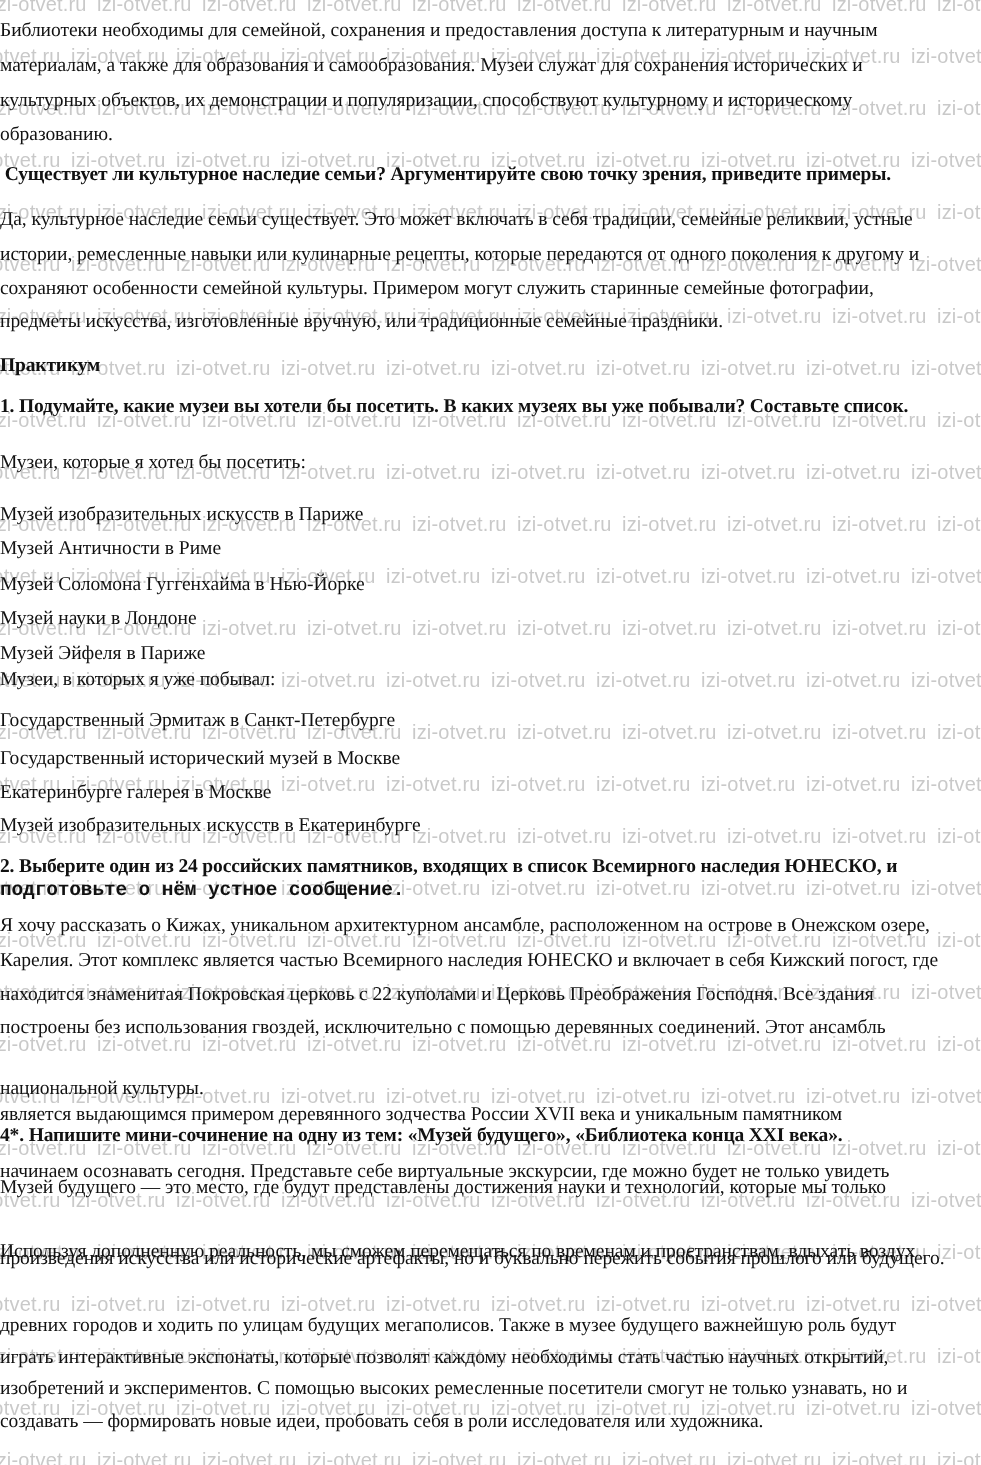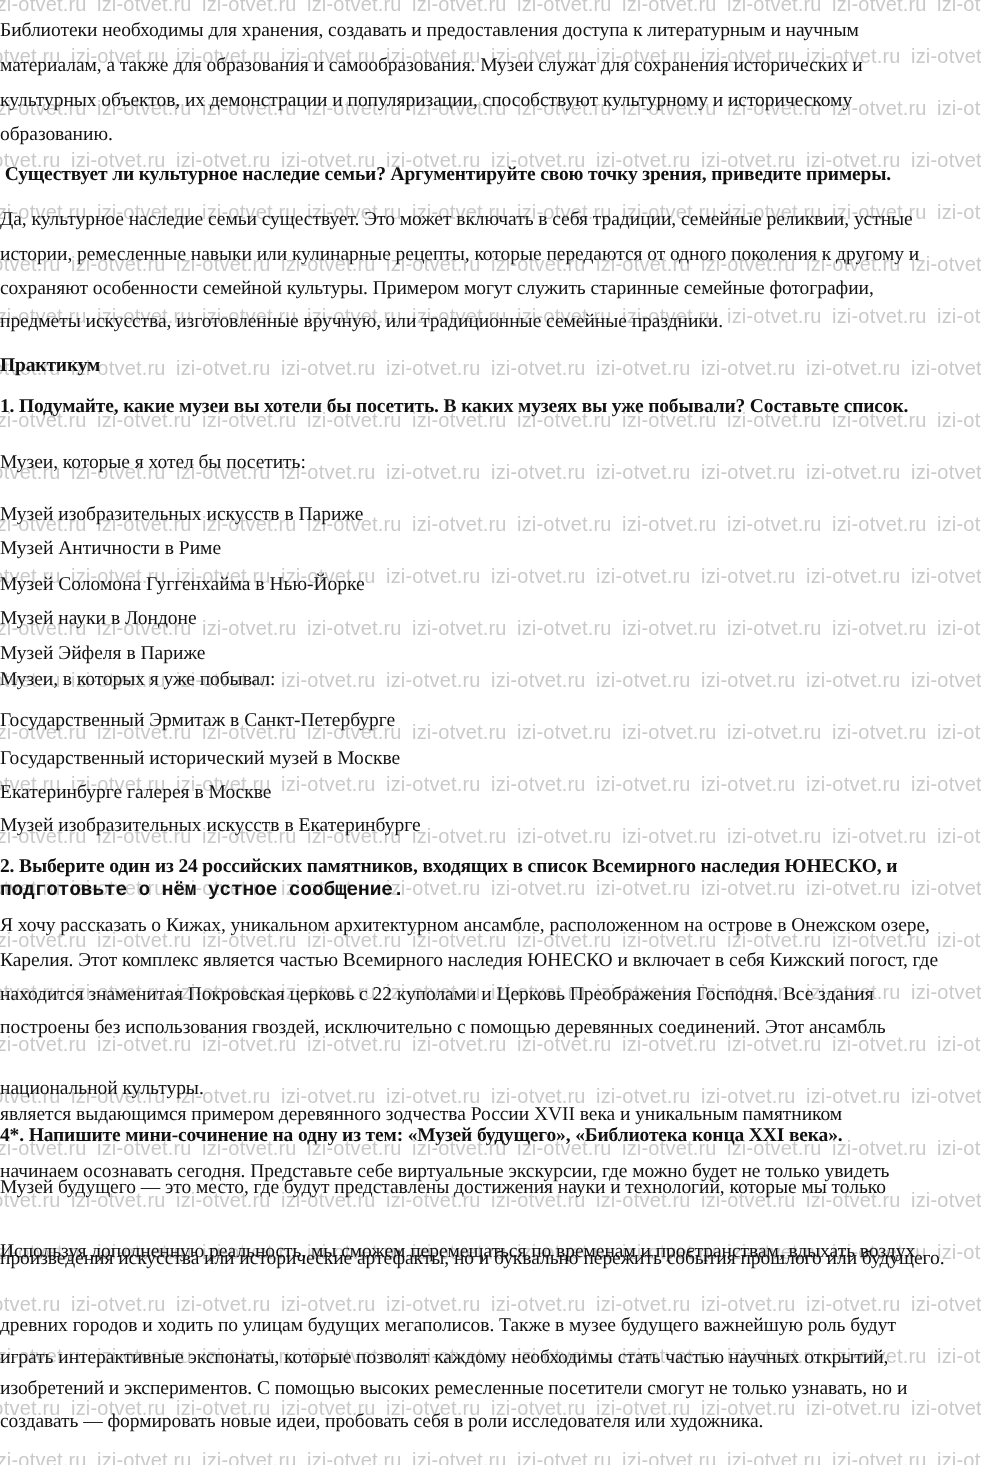--- a/index.html
+++ b/index.html
@@ -103,21 +103,21 @@
       <div class="wm-row" style="top: 1138px; color: rgb(201, 201, 201); font-size: 20px; left: -8px;"><span style="width: 105px;">izi-otvet.ru</span><span style="width: 105px;">izi-otvet.ru</span><span style="width: 105px;">izi-otvet.ru</span><span style="width: 105px;">izi-otvet.ru</span><span style="width: 105px;">izi-otvet.ru</span><span style="width: 105px;">izi-otvet.ru</span><span style="width: 105px;">izi-otvet.ru</span><span style="width: 105px;">izi-otvet.ru</span><span style="width: 105px;">izi-otvet.ru</span><span style="width: 105px;">izi-otvet.ru</span></div>
       <div class="wm-row" style="top: 1190px; color: rgb(201, 201, 201); font-size: 20px; left: -34px;"><span style="width: 105px;">izi-otvet.ru</span><span style="width: 105px;">izi-otvet.ru</span><span style="width: 105px;">izi-otvet.ru</span><span style="width: 105px;">izi-otvet.ru</span><span style="width: 105px;">izi-otvet.ru</span><span style="width: 105px;">izi-otvet.ru</span><span style="width: 105px;">izi-otvet.ru</span><span style="width: 105px;">izi-otvet.ru</span><span style="width: 105px;">izi-otvet.ru</span><span style="width: 105px;">izi-otvet.ru</span></div>
       <div class="wm-row" style="top: 1242px; color: rgb(201, 201, 201); font-size: 20px; left: -8px;"><span style="width: 105px;">izi-otvet.ru</span><span style="width: 105px;">izi-otvet.ru</span><span style="width: 105px;">izi-otvet.ru</span><span style="width: 105px;">izi-otvet.ru</span><span style="width: 105px;">izi-otvet.ru</span><span style="width: 105px;">izi-otvet.ru</span><span style="width: 105px;">izi-otvet.ru</span><span style="width: 105px;">izi-otvet.ru</span><span style="width: 105px;">izi-otvet.ru</span><span style="width: 105px;">izi-otvet.ru</span></div>
       <div class="wm-row" style="top: 1294px; color: rgb(201, 201, 201); font-size: 20px; left: -34px;"><span style="width: 105px;">izi-otvet.ru</span><span style="width: 105px;">izi-otvet.ru</span><span style="width: 105px;">izi-otvet.ru</span><span style="width: 105px;">izi-otvet.ru</span><span style="width: 105px;">izi-otvet.ru</span><span style="width: 105px;">izi-otvet.ru</span><span style="width: 105px;">izi-otvet.ru</span><span style="width: 105px;">izi-otvet.ru</span><span style="width: 105px;">izi-otvet.ru</span><span style="width: 105px;">izi-otvet.ru</span></div>
       <div class="wm-row" style="top: 1346px; color: rgb(201, 201, 201); font-size: 20px; left: -8px;"><span style="width: 105px;">izi-otvet.ru</span><span style="width: 105px;">izi-otvet.ru</span><span style="width: 105px;">izi-otvet.ru</span><span style="width: 105px;">izi-otvet.ru</span><span style="width: 105px;">izi-otvet.ru</span><span style="width: 105px;">izi-otvet.ru</span><span style="width: 105px;">izi-otvet.ru</span><span style="width: 105px;">izi-otvet.ru</span><span style="width: 105px;">izi-otvet.ru</span><span style="width: 105px;">izi-otvet.ru</span></div>
       <div class="wm-row" style="top: 1398px; color: rgb(201, 201, 201); font-size: 20px; left: -34px;"><span style="width: 105px;">izi-otvet.ru</span><span style="width: 105px;">izi-otvet.ru</span><span style="width: 105px;">izi-otvet.ru</span><span style="width: 105px;">izi-otvet.ru</span><span style="width: 105px;">izi-otvet.ru</span><span style="width: 105px;">izi-otvet.ru</span><span style="width: 105px;">izi-otvet.ru</span><span style="width: 105px;">izi-otvet.ru</span><span style="width: 105px;">izi-otvet.ru</span><span style="width: 105px;">izi-otvet.ru</span></div>
       <div class="wm-row" style="top: 1450px; color: rgb(201, 201, 201); font-size: 20px; left: -8px;"><span style="width: 105px;">izi-otvet.ru</span><span style="width: 105px;">izi-otvet.ru</span><span style="width: 105px;">izi-otvet.ru</span><span style="width: 105px;">izi-otvet.ru</span><span style="width: 105px;">izi-otvet.ru</span><span style="width: 105px;">izi-otvet.ru</span><span style="width: 105px;">izi-otvet.ru</span><span style="width: 105px;">izi-otvet.ru</span><span style="width: 105px;">izi-otvet.ru</span><span style="width: 105px;">izi-otvet.ru</span></div>
     </div>
 
   <div id="content">
-      <div class="line body" style="top: 20px;">Библиотеки необходимы для хранения, создавать и предоставления доступа к литературным и научным</div>
+      <div class="line body" style="top: 20px;">Библиотеки необходимы для семейной, сохранения и предоставления доступа к литературным и научным</div>
       <div class="line body" style="top: 55px;">материалам, а также для образования и самообразования. Музеи служат для сохранения исторических и</div>
       <div class="line body" style="top: 90px;">культурных объектов, их демонстрации и популяризации, способствуют культурному и историческому</div>
       <div class="line body" style="top: 124px;">образованию.</div>
       <div class="line bold" style="top: 164px;"> Существует ли культурное наследие семьи? Аргументируйте свою точку зрения, приведите примеры.</div>
       <div class="line body" style="top: 209px;">Да, культурное наследие семьи существует. Это может включать в себя традиции, семейные реликвии, устные</div>
       <div class="line body" style="top: 244px;">истории, ремесленные навыки или кулинарные рецепты, которые передаются от одного поколения к другому и</div>
       <div class="line body" style="top: 278px;">сохраняют особенности семейной культуры. Примером могут служить старинные семейные фотографии,</div>
       <div class="line body" style="top: 311px;">предметы искусства, изготовленные вручную, или традиционные семейные праздники.</div>
       <div class="line bold" style="top: 355px;">Практикум</div>
       <div class="line bold" style="top: 396px;">1. Подумайте, какие музеи вы хотели бы посетить. В каких музеях вы уже побывали? Составьте список.</div>

